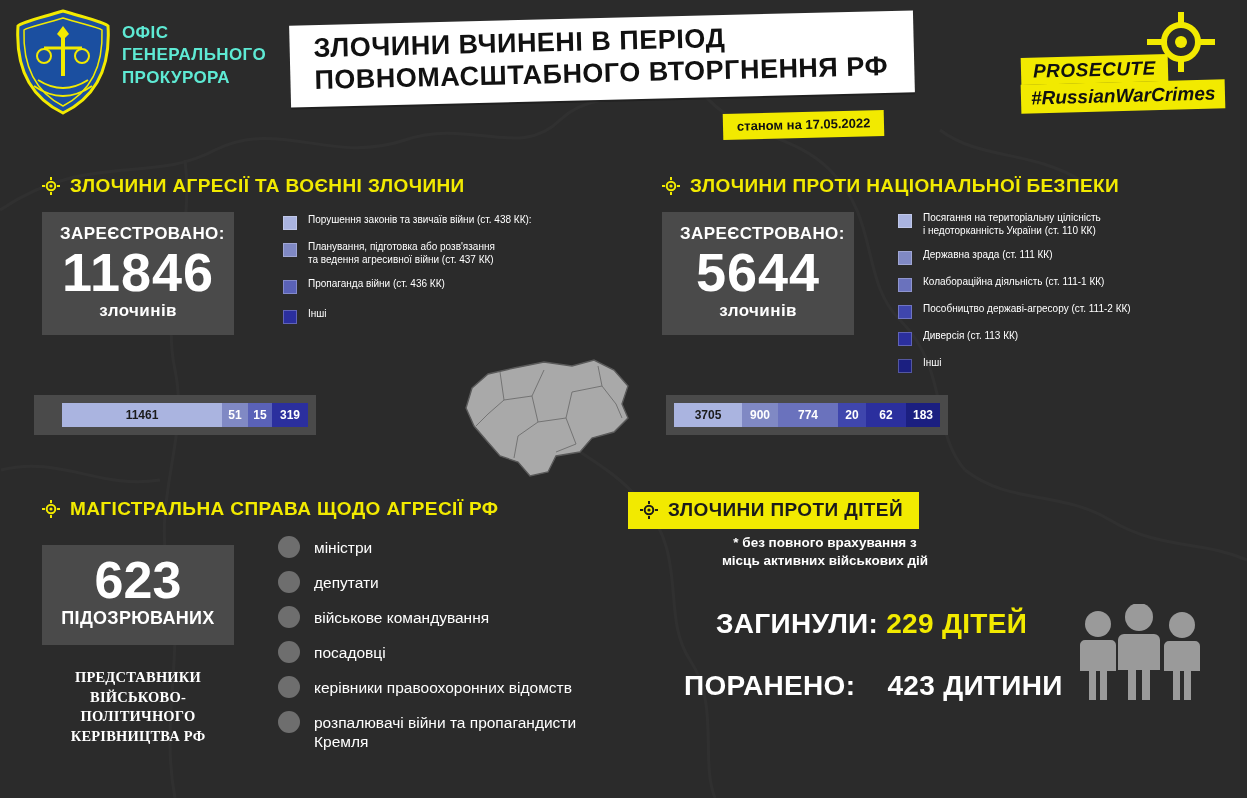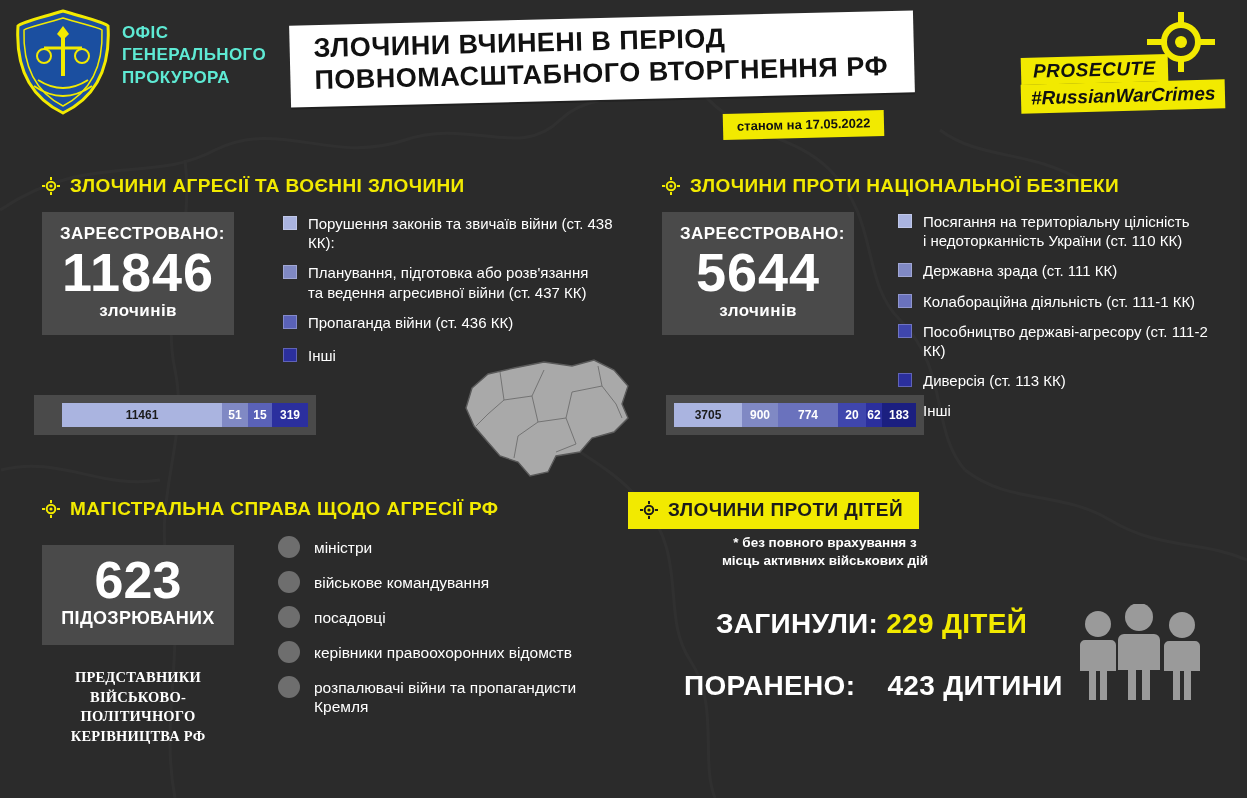--- a/index.html
+++ b/index.html
@@ -96,21 +96,21 @@
     text-align: center;
     padding: 8px 16px 16px;
   }
   .card-dark .num { font-size: 52px; font-weight: bold; line-height: 1.05; }
   .card-dark .sub { font-size: 18px; font-weight: bold; letter-spacing: .3px; }
 
   
   .legend { position: absolute; }
   .legend-row { display: flex; align-items: flex-start; gap: 11px; margin-bottom: 11px; }
   .swatch { width: 14px; height: 14px; flex: 0 0 auto; margin-top: 2px; border: 1px solid rgba(255,255,255,.25); }
-  .legend-row .txt { font-size: 15px; line-height: 1.28; color: #fff; }
+  .legend-row .txt { font-size: 10px; line-height: 1.28; color: #fff; }
 
   .legend-grey { position: absolute; }
   .legend-grey .legend-row { gap: 14px; margin-bottom: 13px; align-items: flex-start; }
   .dot { width: 22px; height: 22px; border-radius: 50%; background: #6e6e6e; flex: 0 0 auto; }
   .legend-grey .txt { font-size: 15.5px; line-height: 1.25; padding-top: 2px; }
 
   
   .barwrap { position: absolute; background: #4a4a4a; padding: 8px; display: flex; }
   .bar { height: 24px; display: flex; align-items: center; justify-content: center;
          font-size: 12px; font-weight: bold; color: #fff; }
@@ -273,21 +273,21 @@
       <span class="swatch" style="background:#1b1f80"></span>
       <span class="txt">Інші</span>
     </div>
   </div>
 
   <div class="barwrap" style="left:666px; top:395px;">
     <div class="bar" style="background:#aab4e0; width:68px; color:#1b1b1b;">3705</div>
     <div class="bar" style="background:#8089c4; width:36px;">900</div>
     <div class="bar" style="background:#6a72bd; width:60px;">774</div>
     <div class="bar" style="background:#3f46ad; width:28px;">20</div>
-    <div class="bar" style="background:#2b2f9e; width:16px;">62</div>
+    <div class="bar" style="background:#2b2f9e; width:40px;">62</div>
     <div class="bar" style="background:#1b1f80; width:34px;">183</div>
   </div>
 
   <svg style="position:absolute; left:452px; top:352px;" width="190" height="130" viewBox="0 0 190 130">
     <path d="M20 36 L36 22 L62 16 L92 10 L120 14 L142 8 L162 18 L176 34 L170 52 L176 66
              L162 80 L140 86 L128 100 L104 104 L96 120 L78 124 L66 110 L48 104 L34 88
              L22 74 L14 56 Z" fill="#a9a9a9" stroke="#5a5a5a" stroke-width="1.4"></path>
     <g stroke="#6e6e6e" stroke-width="1" fill="none" opacity=".9">
       <path d="M48 20 L52 48 L36 62 M52 48 L80 44 L92 18 M80 44 L86 70 L66 84
                M86 70 L114 66 L120 40 M114 66 L124 92 M120 40 L150 34 L164 52
@@ -318,20 +318,24 @@
     <div>КЕРІВНИЦТВА РФ</div>
   </div>
 
   <div class="legend-grey" style="left:278px; top:536px; width:370px;">
     <div class="legend-row">
       <span class="dot"></span>
       <span class="txt">міністри</span>
     </div>
     <div class="legend-row">
       <span class="dot"></span>
+      <span class="txt">депутати</span>
+    </div>
+    <div class="legend-row">
+      <span class="dot"></span>
       <span class="txt">військове командування</span>
     </div>
     <div class="legend-row">
       <span class="dot"></span>
       <span class="txt">посадовці</span>
     </div>
     <div class="legend-row">
       <span class="dot"></span>
       <span class="txt">керівники правоохоронних відомств</span>
     </div>

